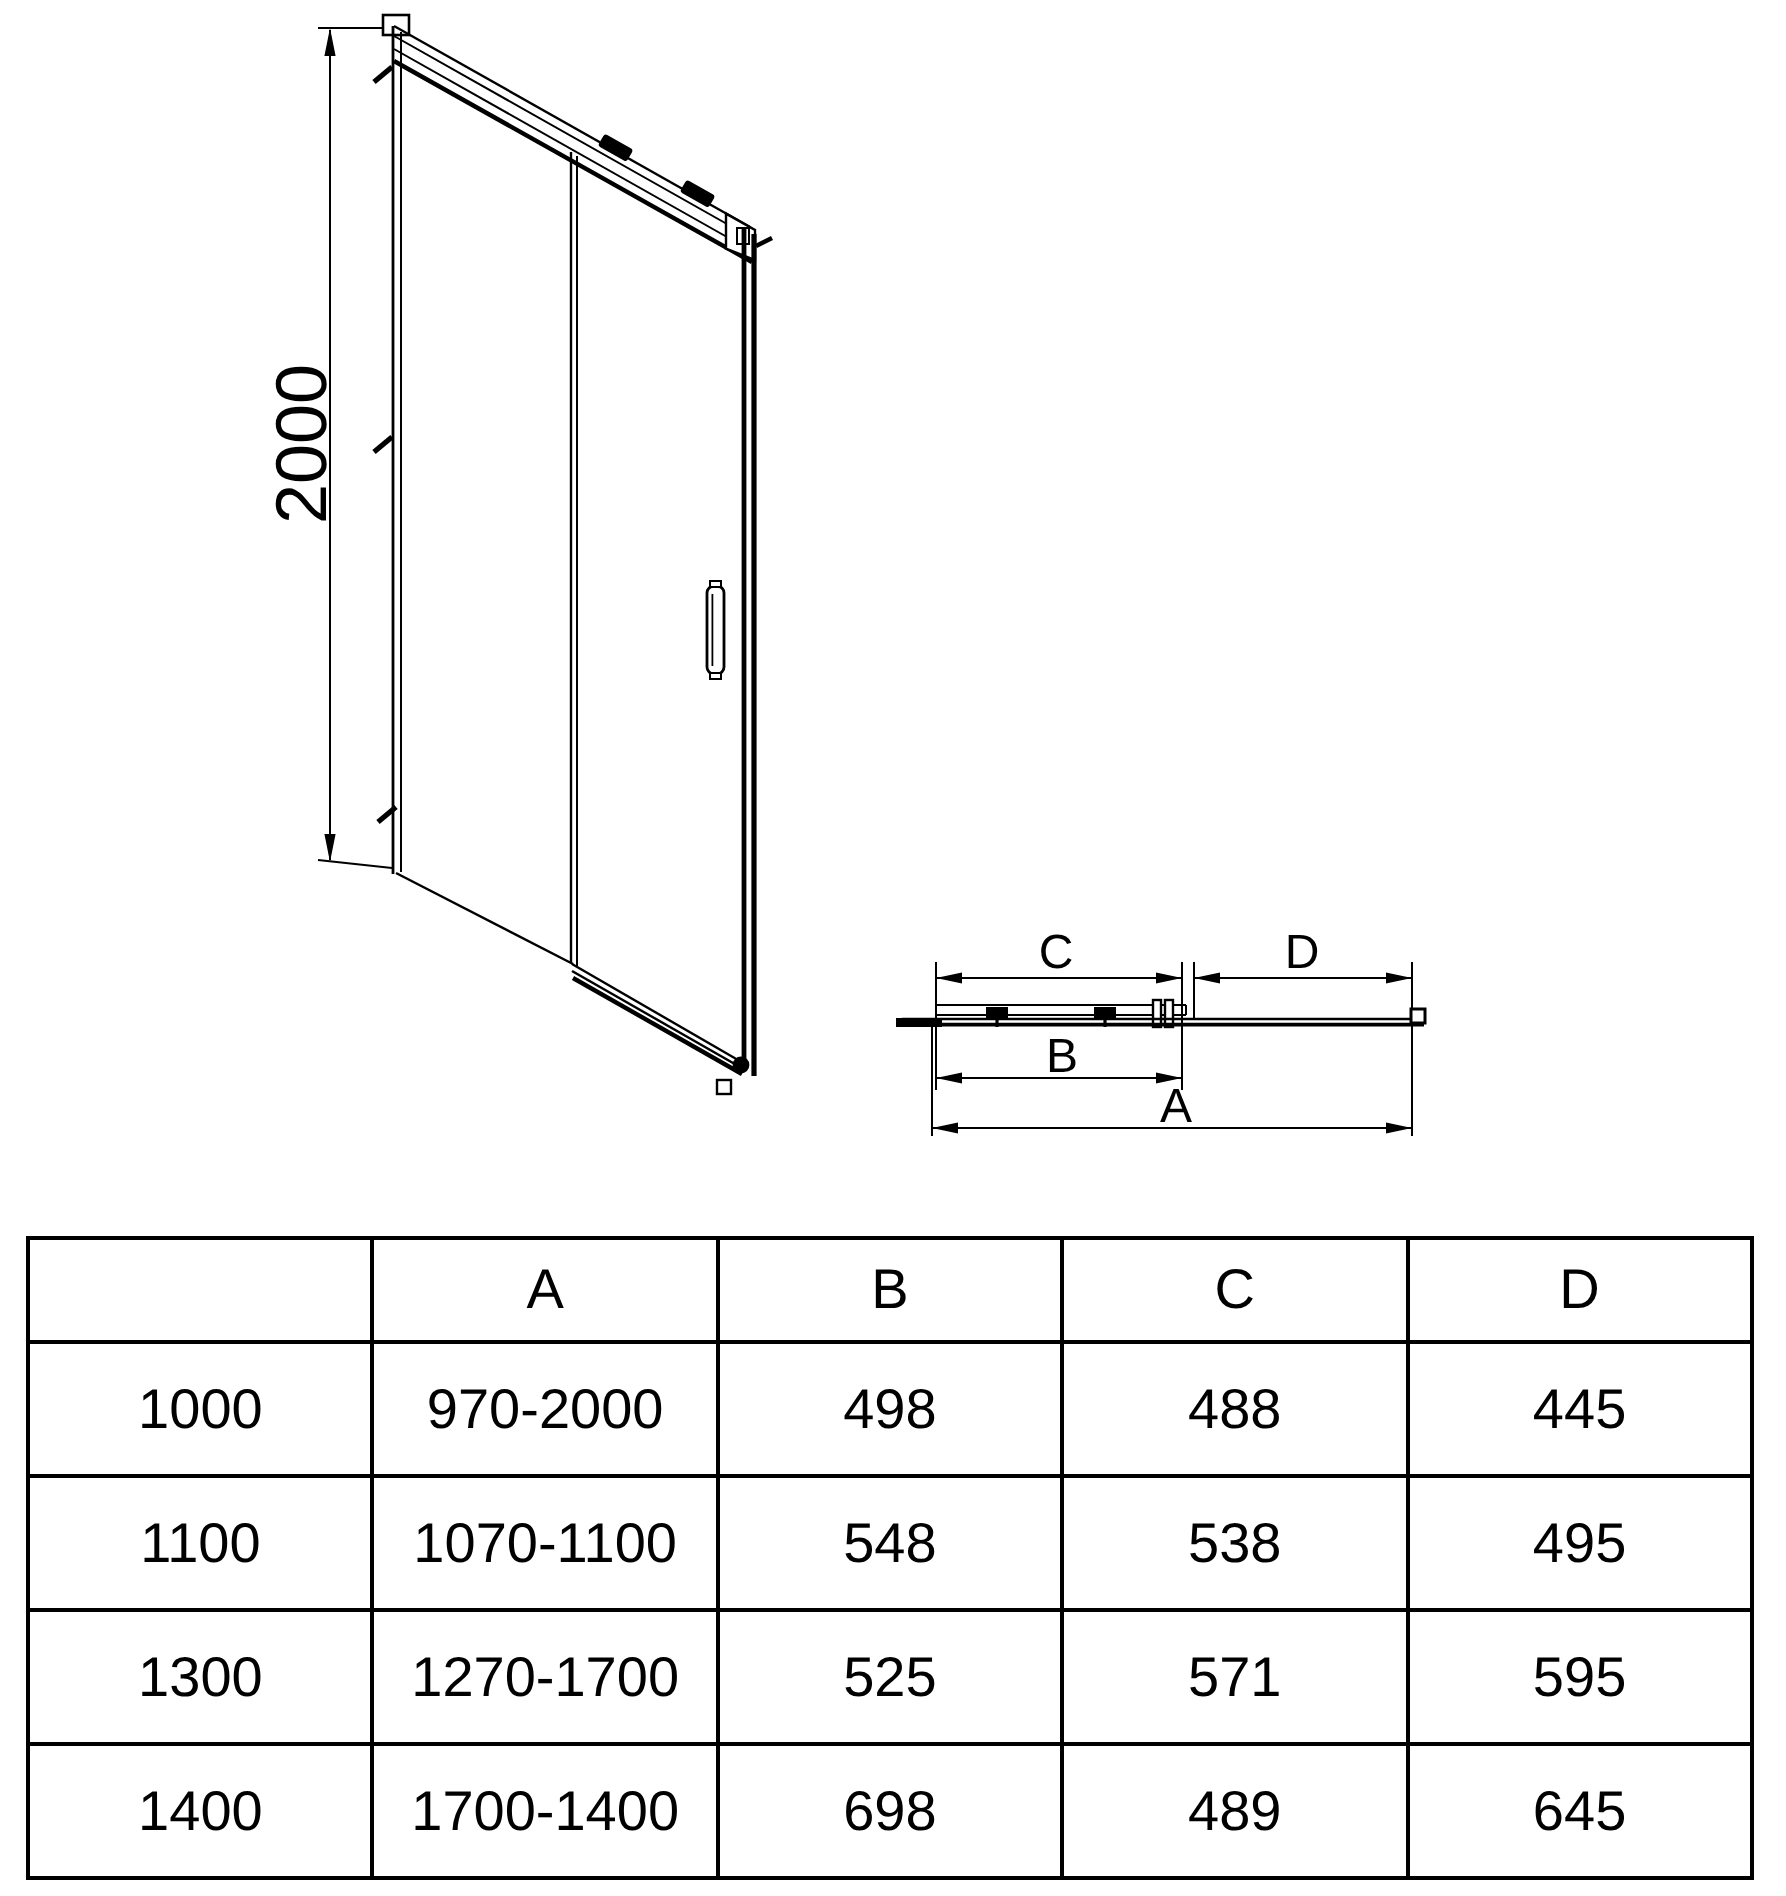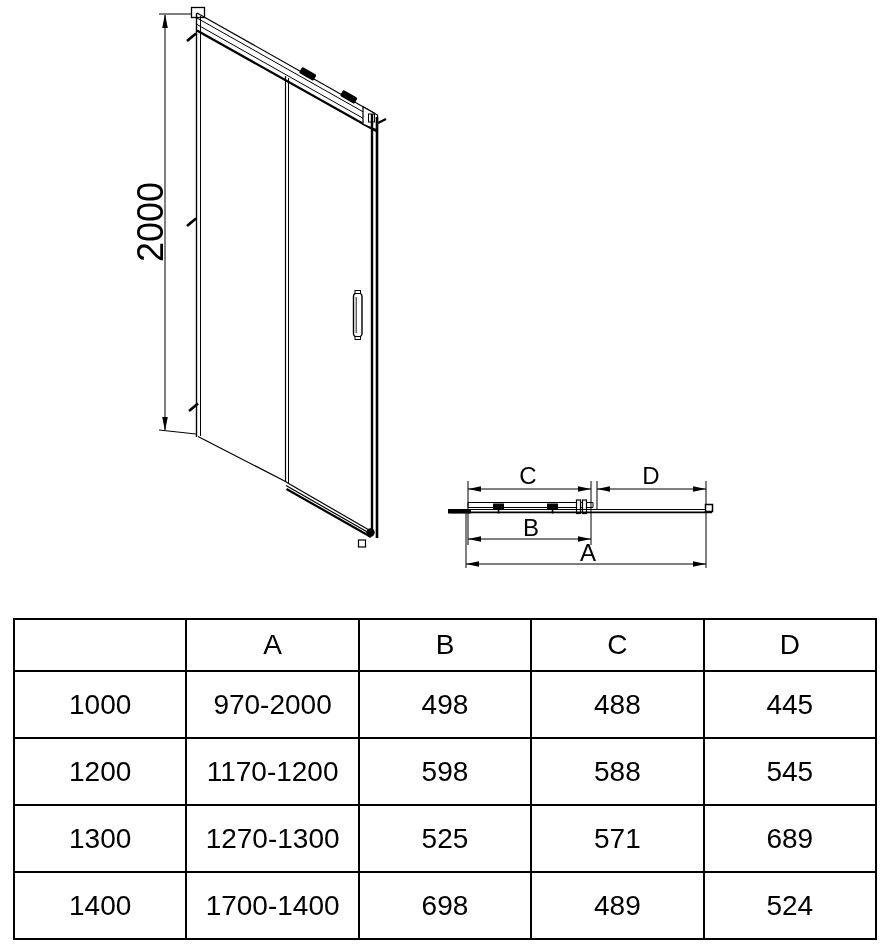--- a/index.html
+++ b/index.html
@@ -172,36 +172,36 @@
     </thead>
     <tbody>
       <tr>
         <td>1000</td>
         <td>970-2000</td>
         <td>498</td>
         <td>488</td>
         <td>445</td>
       </tr>
       <tr>
-        <td>1200</td>
-        <td>1170-1200</td>
-        <td>598</td>
-        <td>588</td>
-        <td>545</td>
+        <td>1100</td>
+        <td>1070-1100</td>
+        <td>548</td>
+        <td>538</td>
+        <td>495</td>
       </tr>
       <tr>
         <td>1300</td>
-        <td>1270-1300</td>
+        <td>1270-1700</td>
         <td>525</td>
         <td>571</td>
-        <td>689</td>
+        <td>595</td>
       </tr>
       <tr>
         <td>1400</td>
         <td>1700-1400</td>
         <td>698</td>
         <td>489</td>
-        <td>524</td>
+        <td>645</td>
       </tr>
     </tbody>
   </table>
 
 </div>
 
 </body></html>

